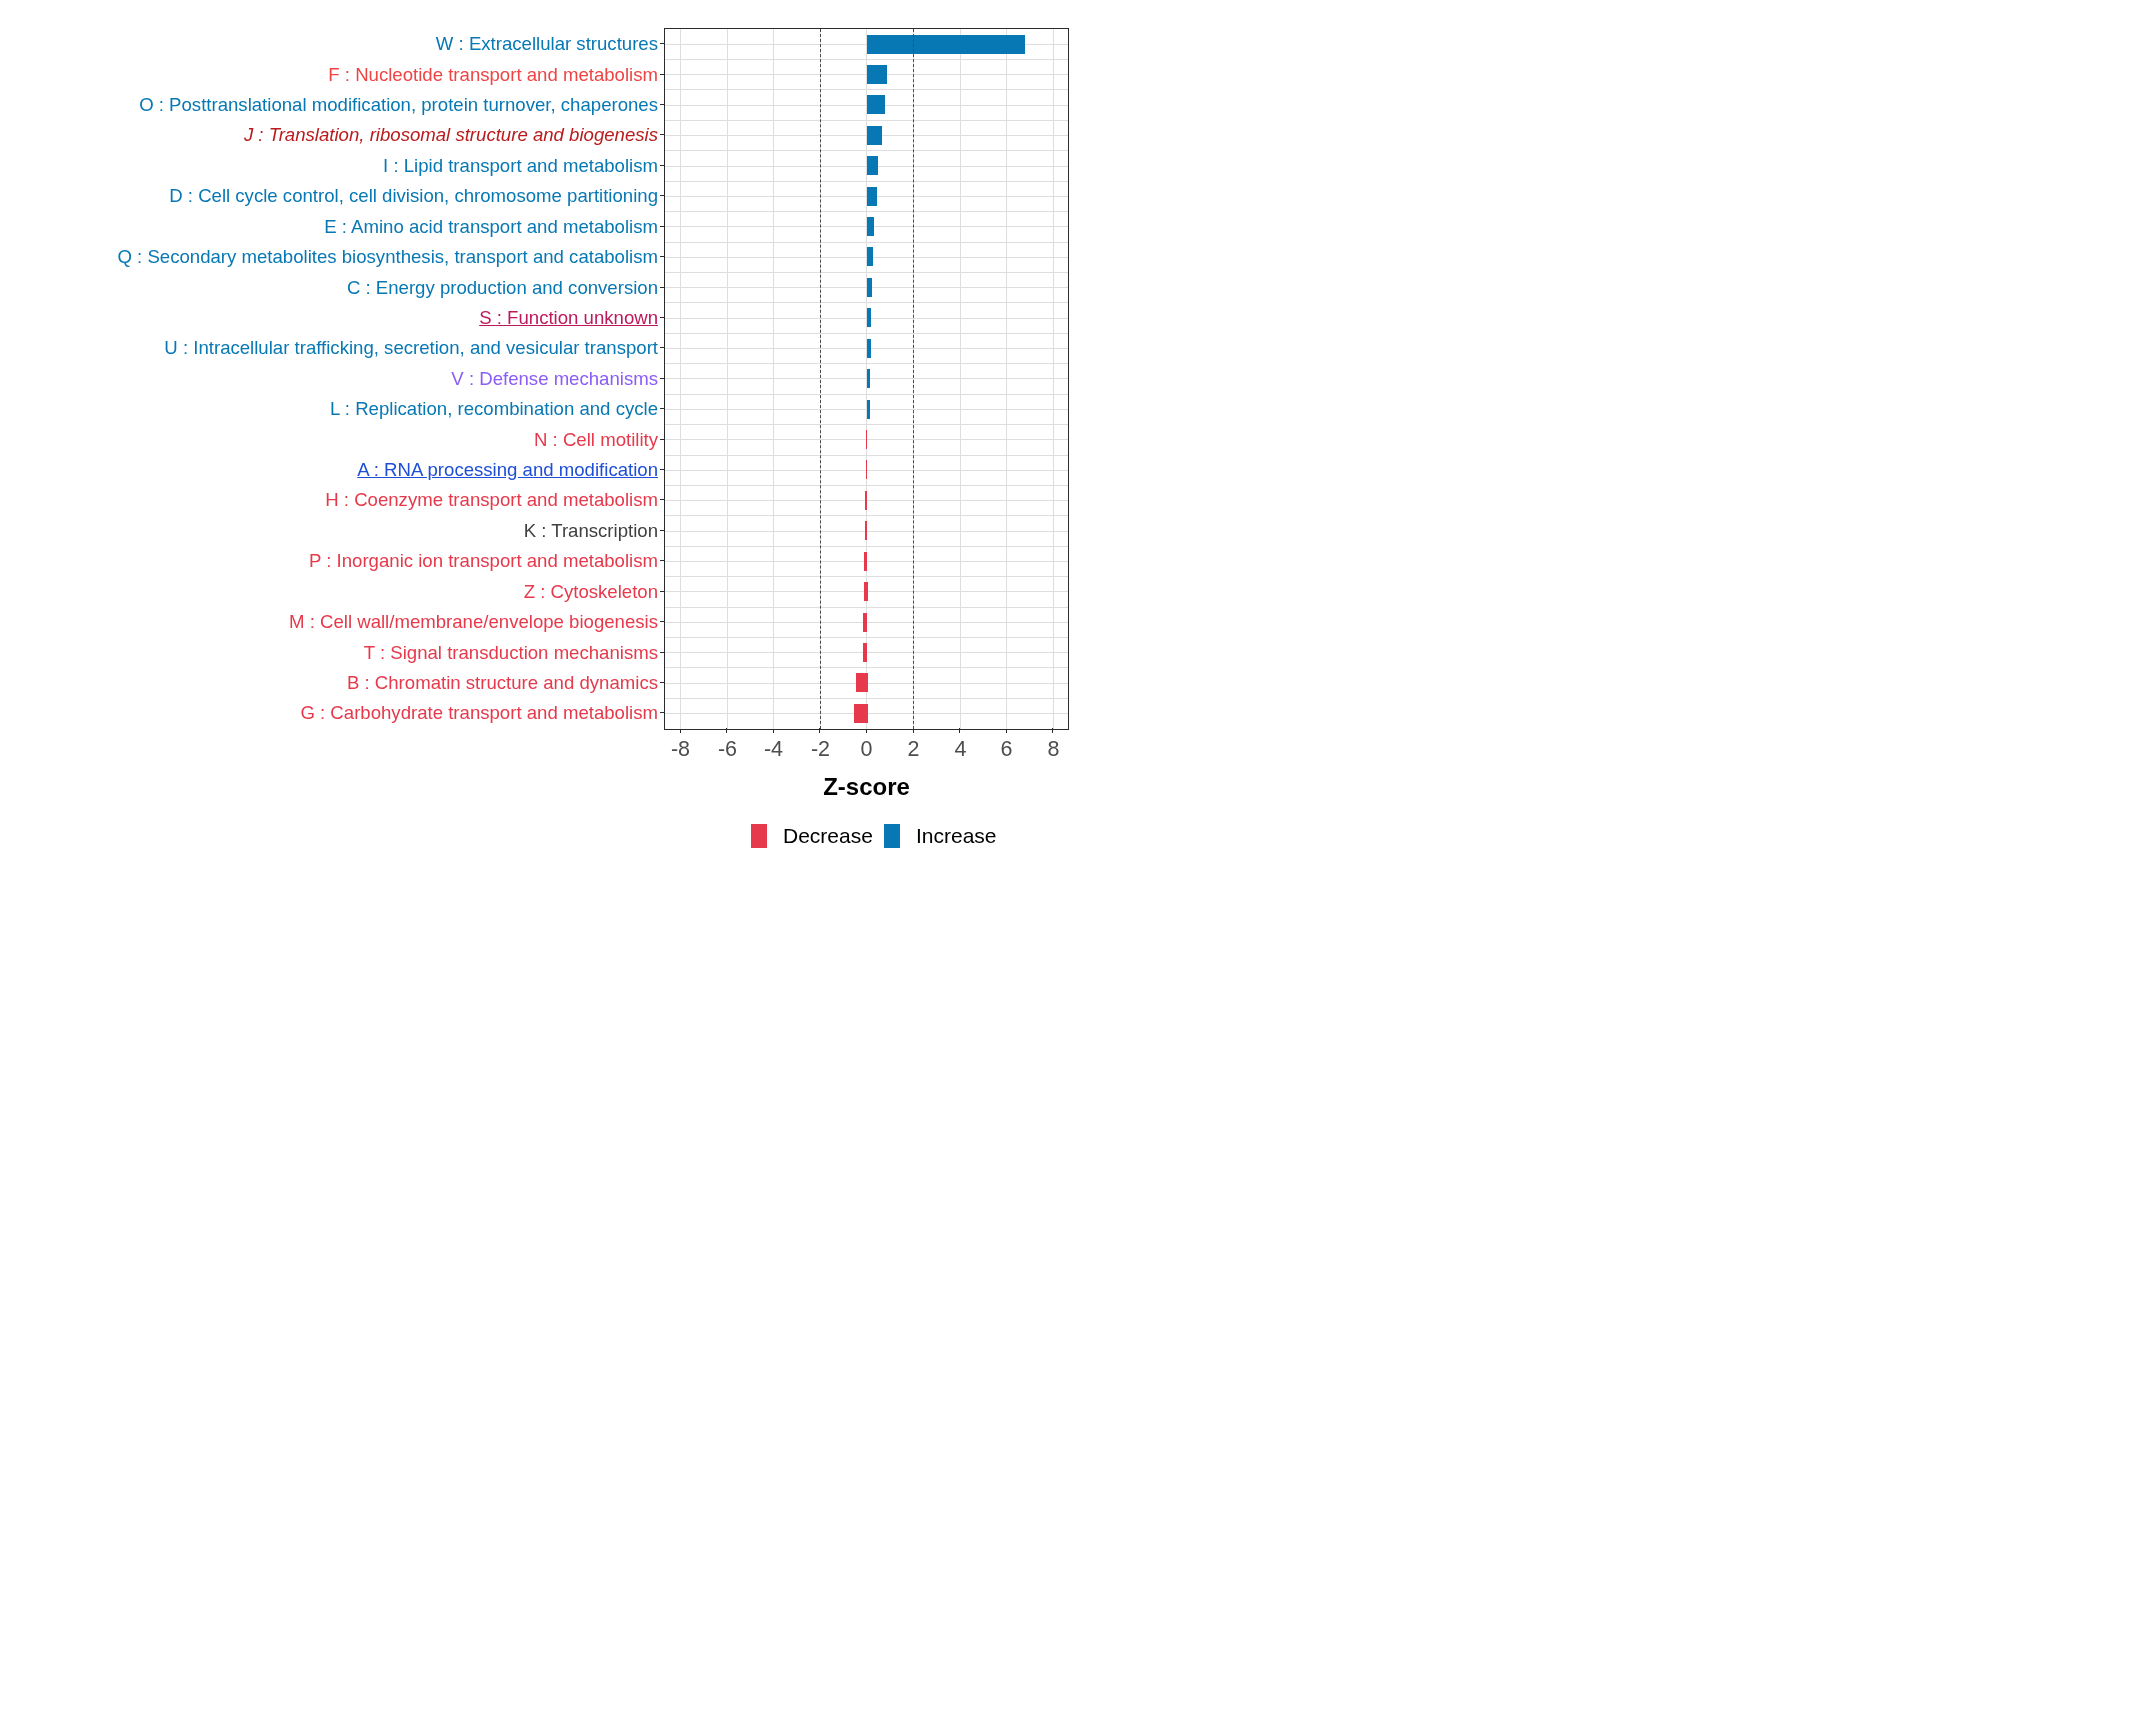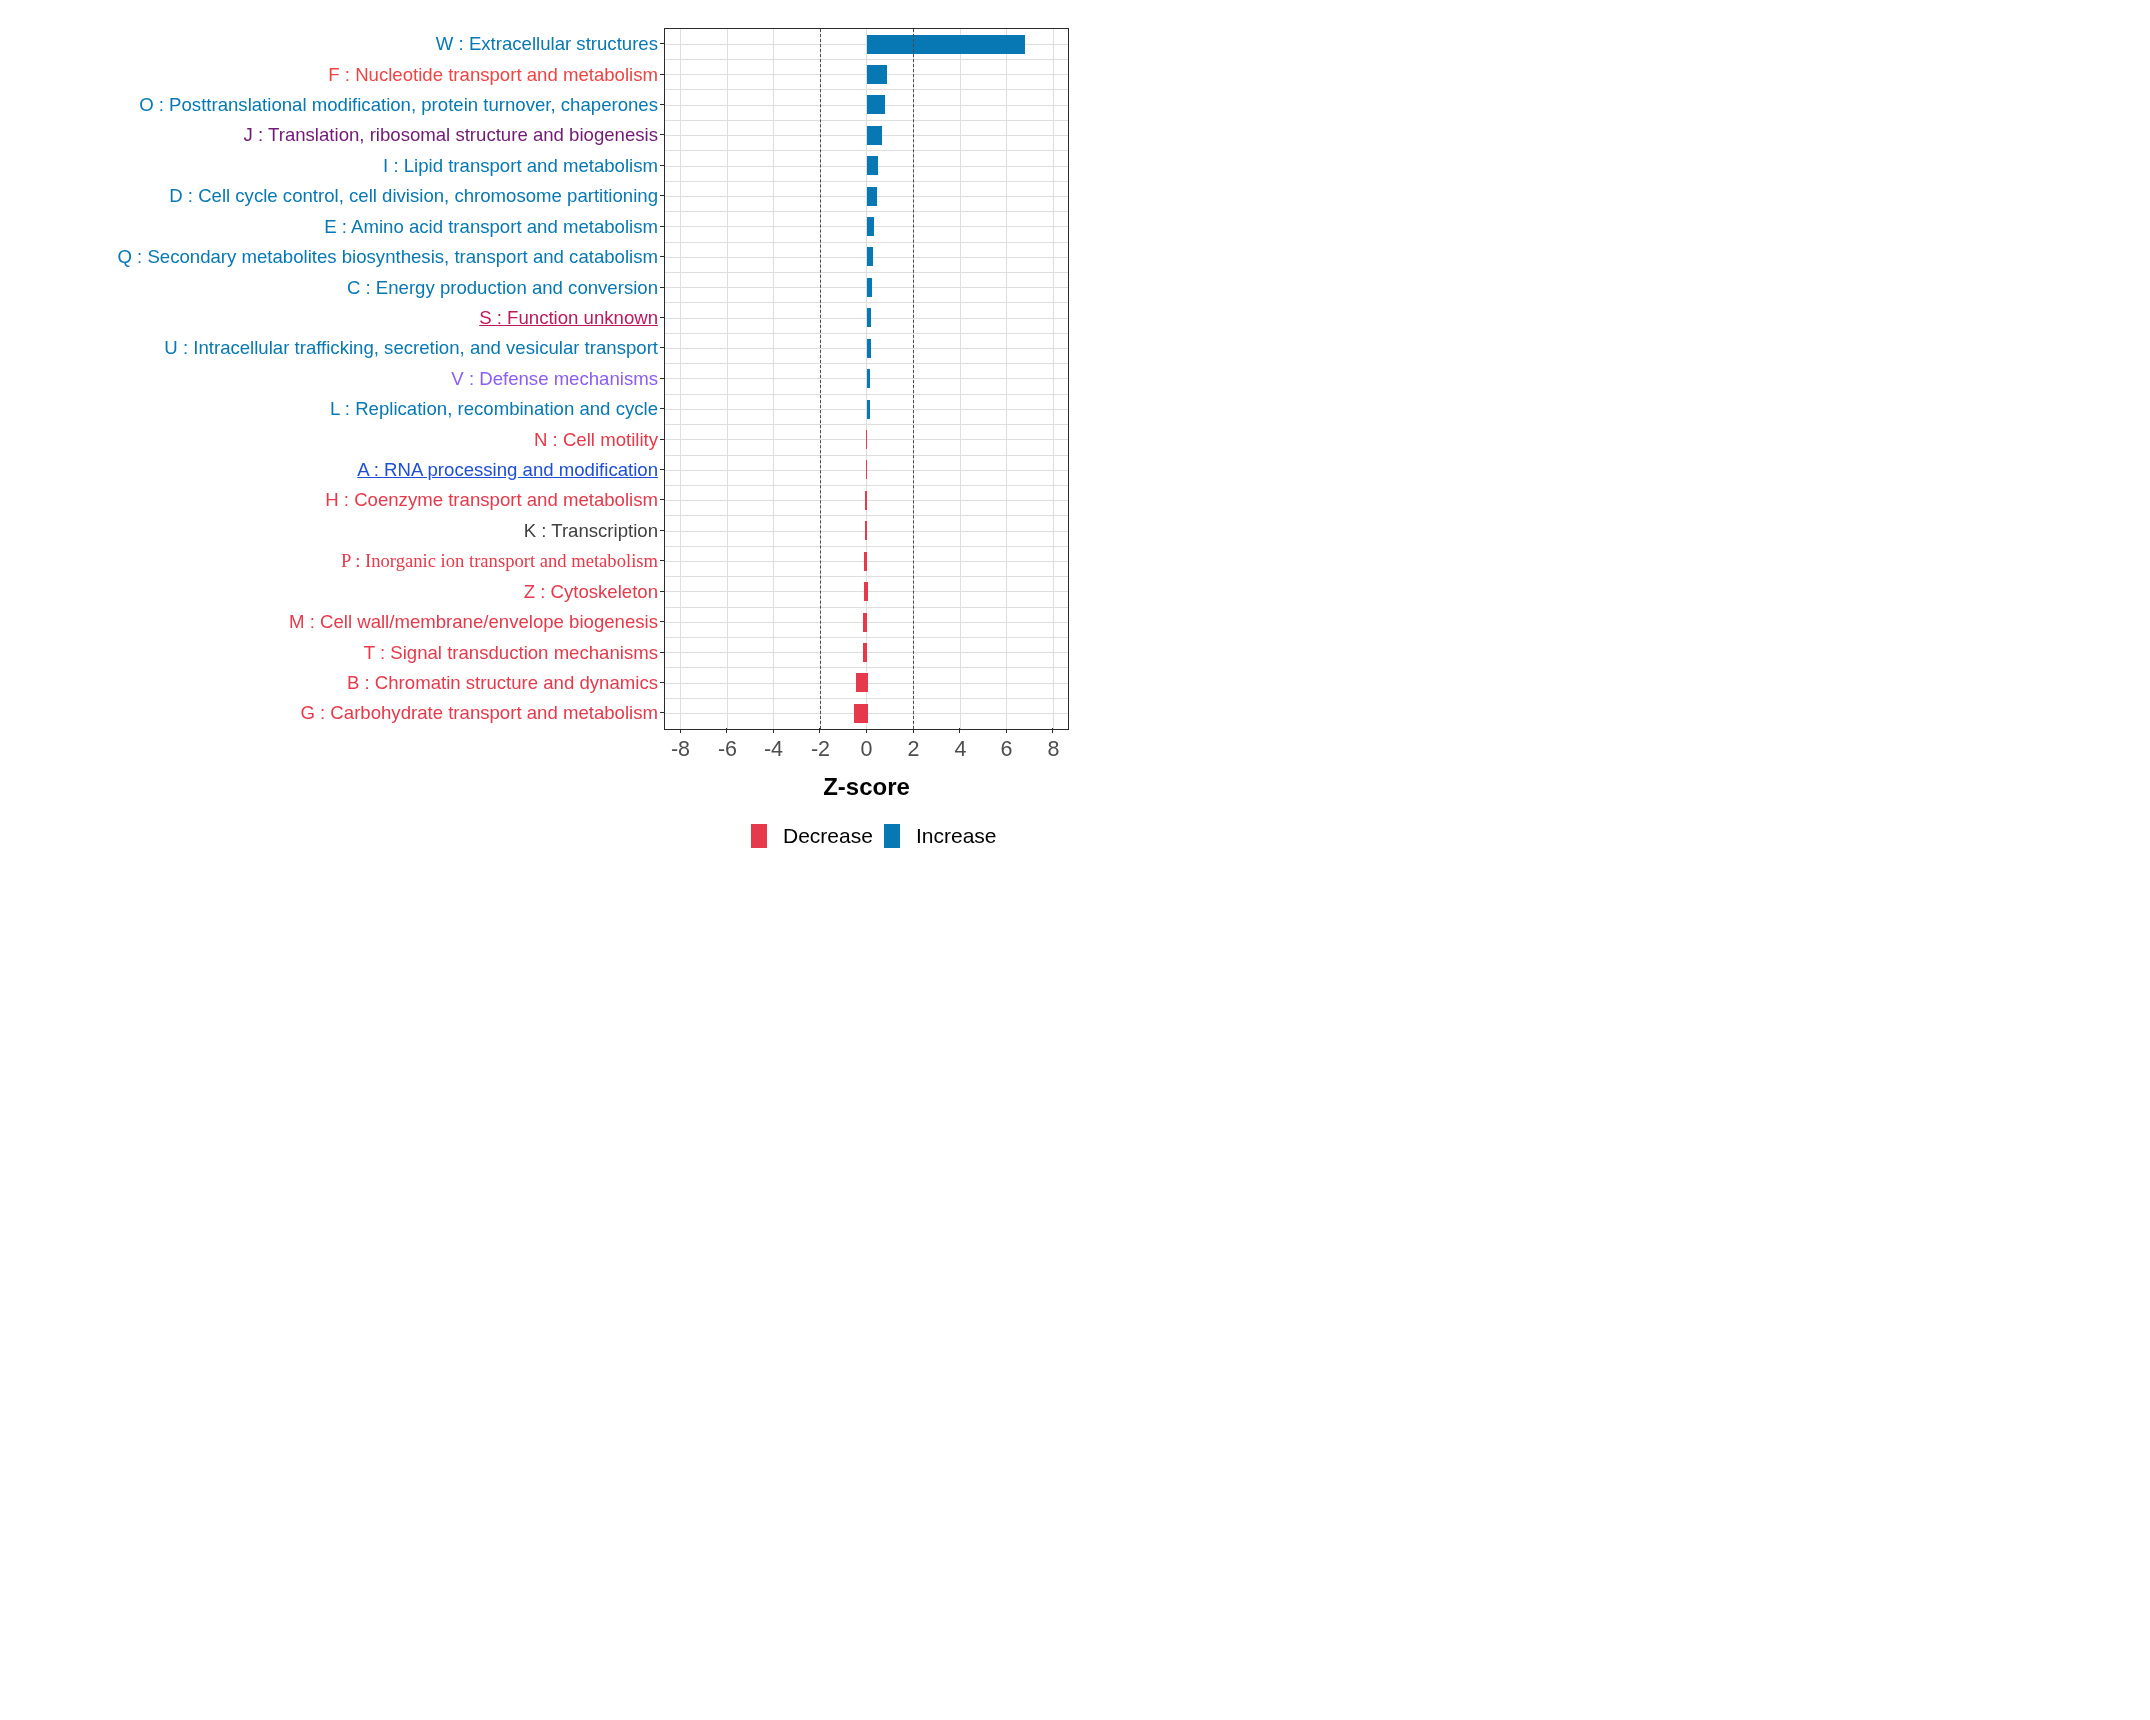--- a/index.html
+++ b/index.html
@@ -143,21 +143,21 @@
     <div class="xtick" style="left: 1006px; top: 728px;"></div>
     <div class="xtick-label" style="left: 974px; top: 737px;">6</div>
     <div class="xtick" style="left: 1052px; top: 728px;"></div>
     <div class="xtick-label" style="left: 1021px; top: 737px;">8</div>
     <div class="ylab" style="top: 33px; color: rgb(7, 120, 180);">W : Extracellular structures</div>
     <div class="ytick" style="left: 660px; top: 43px;"></div>
     <div class="ylab" style="top: 64px; color: #ef4444;">F : Nucleotide transport and metabolism</div>
     <div class="ytick" style="left: 660px; top: 74px;"></div>
     <div class="ylab" style="top: 94px; color: rgb(7, 120, 180);">O : Posttranslational modification, protein turnover, chaperones</div>
     <div class="ytick" style="left: 660px; top: 104px;"></div>
-    <div class="ylab" style="top: 124px; color: #701a75;">J : Translation, ribosomal structure and biogenesis</div>
+    <div class="ylab" style="top: 124px; color: #b91c1c; font-style: italic;">J : Translation, ribosomal structure and biogenesis</div>
     <div class="ytick" style="left: 660px; top: 134px;"></div>
     <div class="ylab" style="top: 155px; color: rgb(7, 120, 180);">I : Lipid transport and metabolism</div>
     <div class="ytick" style="left: 660px; top: 165px;"></div>
     <div class="ylab" style="top: 185px; color: rgb(7, 120, 180);">D : Cell cycle control, cell division, chromosome partitioning</div>
     <div class="ytick" style="left: 660px; top: 195px;"></div>
     <div class="ylab" style="top: 216px; color: rgb(7, 120, 180);">E : Amino acid transport and metabolism</div>
     <div class="ytick" style="left: 660px; top: 226px;"></div>
     <div class="ylab" style="top: 246px; color: rgb(7, 120, 180);">Q : Secondary metabolites biosynthesis, transport and catabolism</div>
     <div class="ytick" style="left: 660px; top: 256px;"></div>
     <div class="ylab" style="top: 277px; color: rgb(7, 120, 180);">C : Energy production and conversion</div>
@@ -171,21 +171,21 @@
     <div class="ylab" style="top: 398px; color: rgb(7, 120, 180);">L : Replication, recombination and cycle</div>
     <div class="ytick" style="left: 660px; top: 408px;"></div>
     <div class="ylab" style="top: 429px; color: rgb(230, 57, 75);">N : Cell motility</div>
     <div class="ytick" style="left: 660px; top: 439px;"></div>
     <div class="ylab" style="top: 459px; color: #1d4ed8; text-decoration: underline;">A : RNA processing and modification</div>
     <div class="ytick" style="left: 660px; top: 469px;"></div>
     <div class="ylab" style="top: 489px; color: rgb(230, 57, 75);">H : Coenzyme transport and metabolism</div>
     <div class="ytick" style="left: 660px; top: 499px;"></div>
     <div class="ylab" style="top: 520px; color: #404040;">K : Transcription</div>
     <div class="ytick" style="left: 660px; top: 530px;"></div>
-    <div class="ylab" style="top: 550px; color: rgb(230, 57, 75); font-family: Liberation Serif, serif;">P : Inorganic ion transport and metabolism</div>
+    <div class="ylab" style="top: 550px; color: rgb(230, 57, 75);">P : Inorganic ion transport and metabolism</div>
     <div class="ytick" style="left: 660px; top: 560px;"></div>
     <div class="ylab" style="top: 581px; color: rgb(230, 57, 75);">Z : Cytoskeleton</div>
     <div class="ytick" style="left: 660px; top: 591px;"></div>
     <div class="ylab" style="top: 611px; color: rgb(230, 57, 75);">M : Cell wall/membrane/envelope biogenesis</div>
     <div class="ytick" style="left: 660px; top: 621px;"></div>
     <div class="ylab" style="top: 642px; color: rgb(230, 57, 75);">T : Signal transduction mechanisms</div>
     <div class="ytick" style="left: 660px; top: 652px;"></div>
     <div class="ylab" style="top: 672px; color: rgb(230, 57, 75);">B : Chromatin structure and dynamics</div>
     <div class="ytick" style="left: 660px; top: 682px;"></div>
     <div class="ylab" style="top: 702px; color: rgb(230, 57, 75);">G : Carbohydrate transport and metabolism</div>

